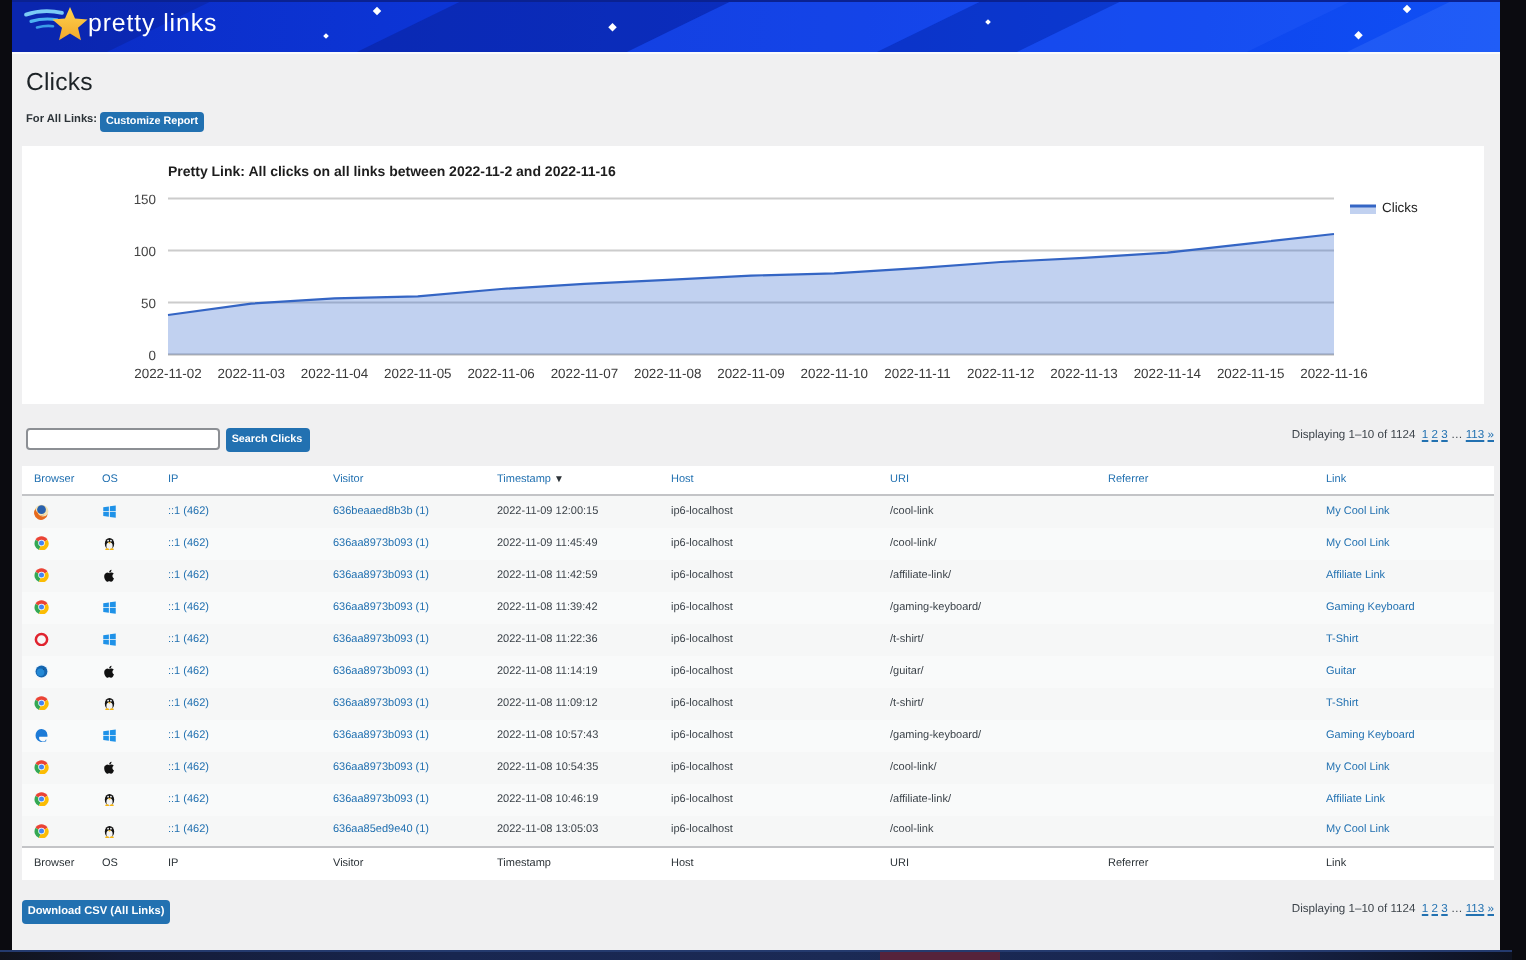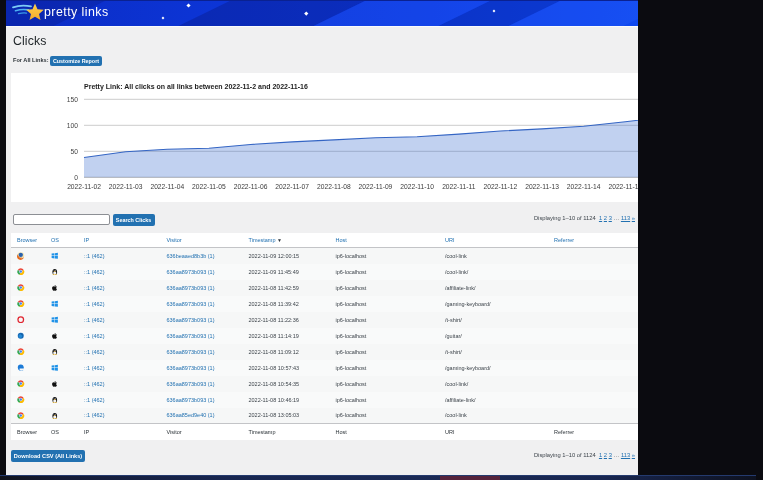--- a/index.html
+++ b/index.html
@@ -1,18 +1,18 @@
 <!DOCTYPE html>
 <html><head>
 <meta charset="utf-8">
 <style>
   html,body{margin:0;padding:0}
   body{width:763px;height:480px;background:#0b0b10;position:relative;
        font-family:"Liberation Sans",sans-serif;overflow:hidden}
-  #win{position:absolute;left:6px;top:0;width:632px;height:475px;background:#f0f0f1;overflow:hidden}
+  #win{position:absolute;left:6px;top:0;width:744px;height:475px;background:#f0f0f1;overflow:hidden}
   #banner{position:absolute;left:0;top:0;width:744px;height:27px;overflow:hidden;
     background:linear-gradient(95deg,#0b2cc4 0%,#0c34d4 25%,#0d3ce2 55%,#0e46ee 80%,#1050f5 100%);
     border-bottom:1.5px solid #fafbfc;border-top:1px solid #0a2191;box-sizing:border-box}
   .stripe{position:absolute;top:-14px;height:56px;transform:skewX(-64deg)}
   .spark{position:absolute;background:#fff;transform:rotate(45deg)}
   h1{position:absolute;left:7px;top:34px;margin:0;font-size:12.3px;font-weight:400;color:#1d2327;letter-spacing:.1px}
   #forall{position:absolute;left:7px;top:57px;font-size:5.6px;font-weight:700;color:#2c3338;white-space:nowrap}
   .bluebtn{background:#2271b1;color:#fff;border-radius:2px;text-align:center;position:absolute;white-space:nowrap;overflow:hidden}
   #custbtn{left:44px;top:55.5px;width:52px;height:10.5px;font-size:5.4px;line-height:11px;font-weight:600}
   #card{position:absolute;left:5px;top:73px;width:731px;height:129px;background:#fff}

